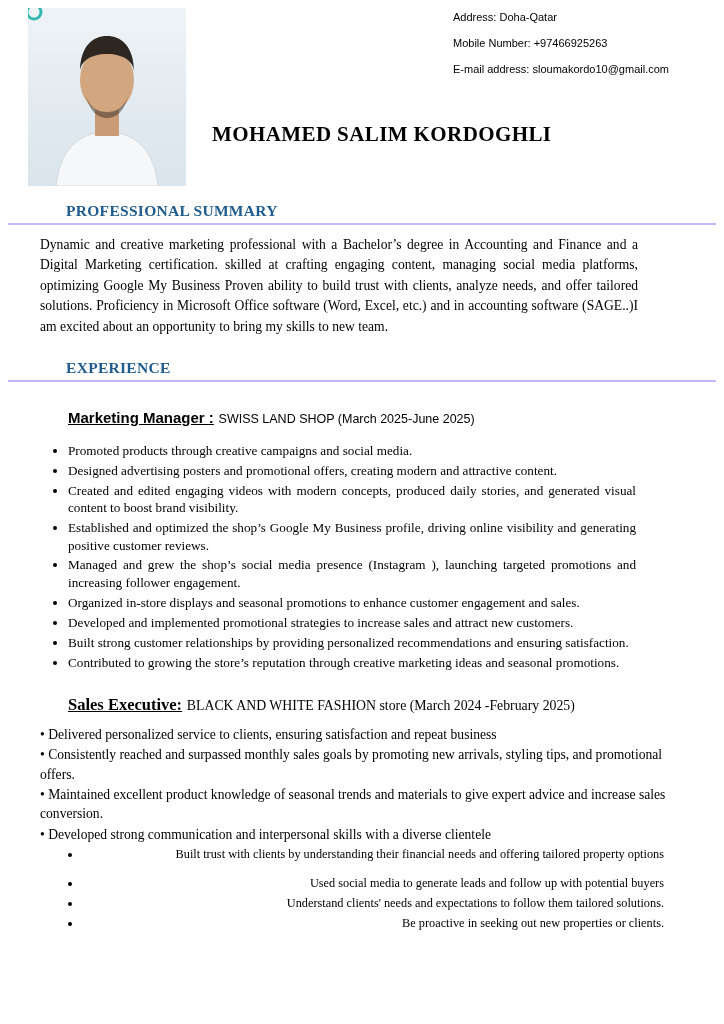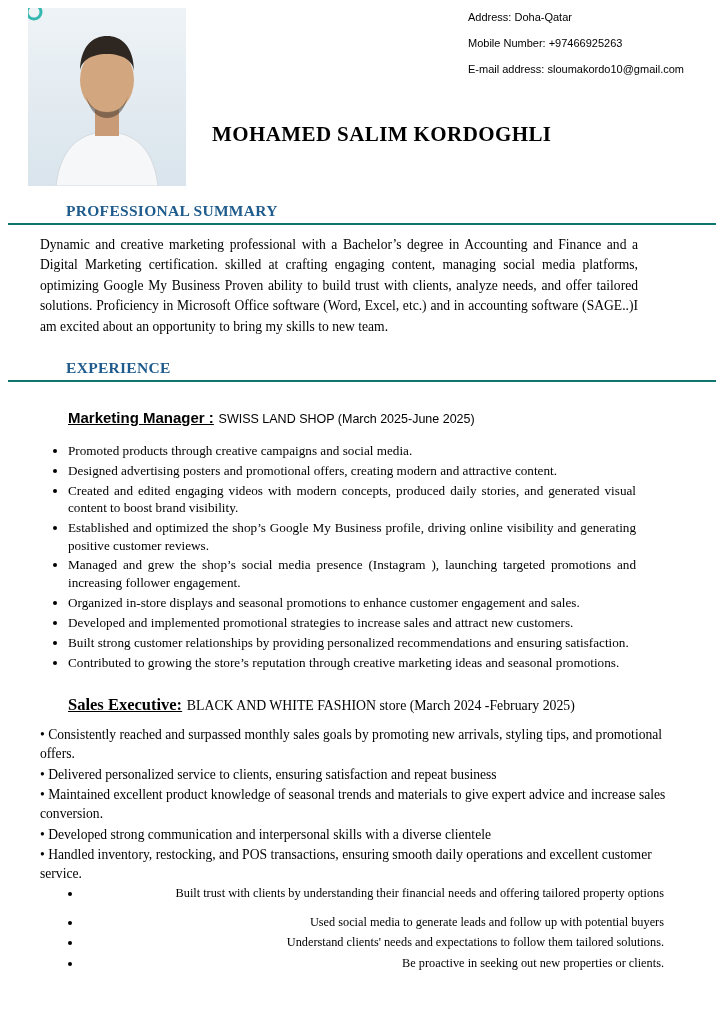--- a/index.html
+++ b/index.html
@@ -15,35 +15,35 @@
 
   
   .header { position:relative; height:194px; }
   .photo {
     position:absolute; left:28px; top:8px;
     width:158px; height:178px; overflow:hidden;
     background:#e9eef2;
   }
   .photo svg { display:block; }
   .contact {
-    position:absolute; left:468px; top:12px;
+    position:absolute; left:453px; top:12px;
     font-family:"Liberation Sans", sans-serif;
     font-size:11px; line-height:1;
   }
   .contact p { margin:0 0 15px 0; }
   .name {
     position:absolute; left:212px; top:122px;
     margin:0; font-size:21px; font-weight:bold; letter-spacing:0.4px;
     white-space:nowrap;
   }
 
   
   .sect-head {
     margin:0 8px 0 8px;
-    border-bottom:2px solid #0f766e;
+    border-bottom:2px solid #c4b5fd;
     padding:0 0 3px 58px;
   }
   .sect-head h2 {
     margin:0; font-size:15.5px; letter-spacing:0.3px;
     color:#1f5b8c; font-weight:bold;
   }
   .summary-section .sect-head { margin-top:8px; }
   .experience-section .sect-head { margin-top:22px; }
 
   .summary-body {
@@ -155,25 +155,24 @@
         <li>Contributed to growing the store’s reputation through creative marketing ideas and seasonal promotions.</li>
       </ul>
     </div>
 
     <div class="job job2">
       <h3>
         <span class="jt-serif">Sales Executive:</span>
         <span class="js-serif">BLACK AND WHITE FASHION store (March 2024 -February 2025)</span>
       </h3>
       <ul class="bul2">
+        <li>Delivered personalized service to clients, ensuring satisfaction and repeat business</li>
         <li>Consistently reached and surpassed monthly sales goals by promoting new arrivals, styling tips, and promotional offers.</li>
-        <li>Delivered personalized service to clients, ensuring satisfaction and repeat business</li>
         <li>Maintained excellent product knowledge of seasonal trends and materials to give expert advice and increase sales conversion.</li>
         <li>Developed strong communication and interpersonal skills with a diverse clientele</li>
-        <li>Handled inventory, restocking, and POS transactions, ensuring smooth daily operations and excellent customer service.</li>
       </ul>
     </div>
 
     <div class="job job3">
       <ul class="bul3">
         <li>Built trust with clients by understanding their financial needs and offering tailored property options</li>
         <li>Used social media to generate leads and follow up with potential buyers</li>
         <li>Understand clients' needs and expectations to follow them tailored solutions.</li>
         <li>Be proactive in seeking out new properties or clients.</li>
       </ul>

